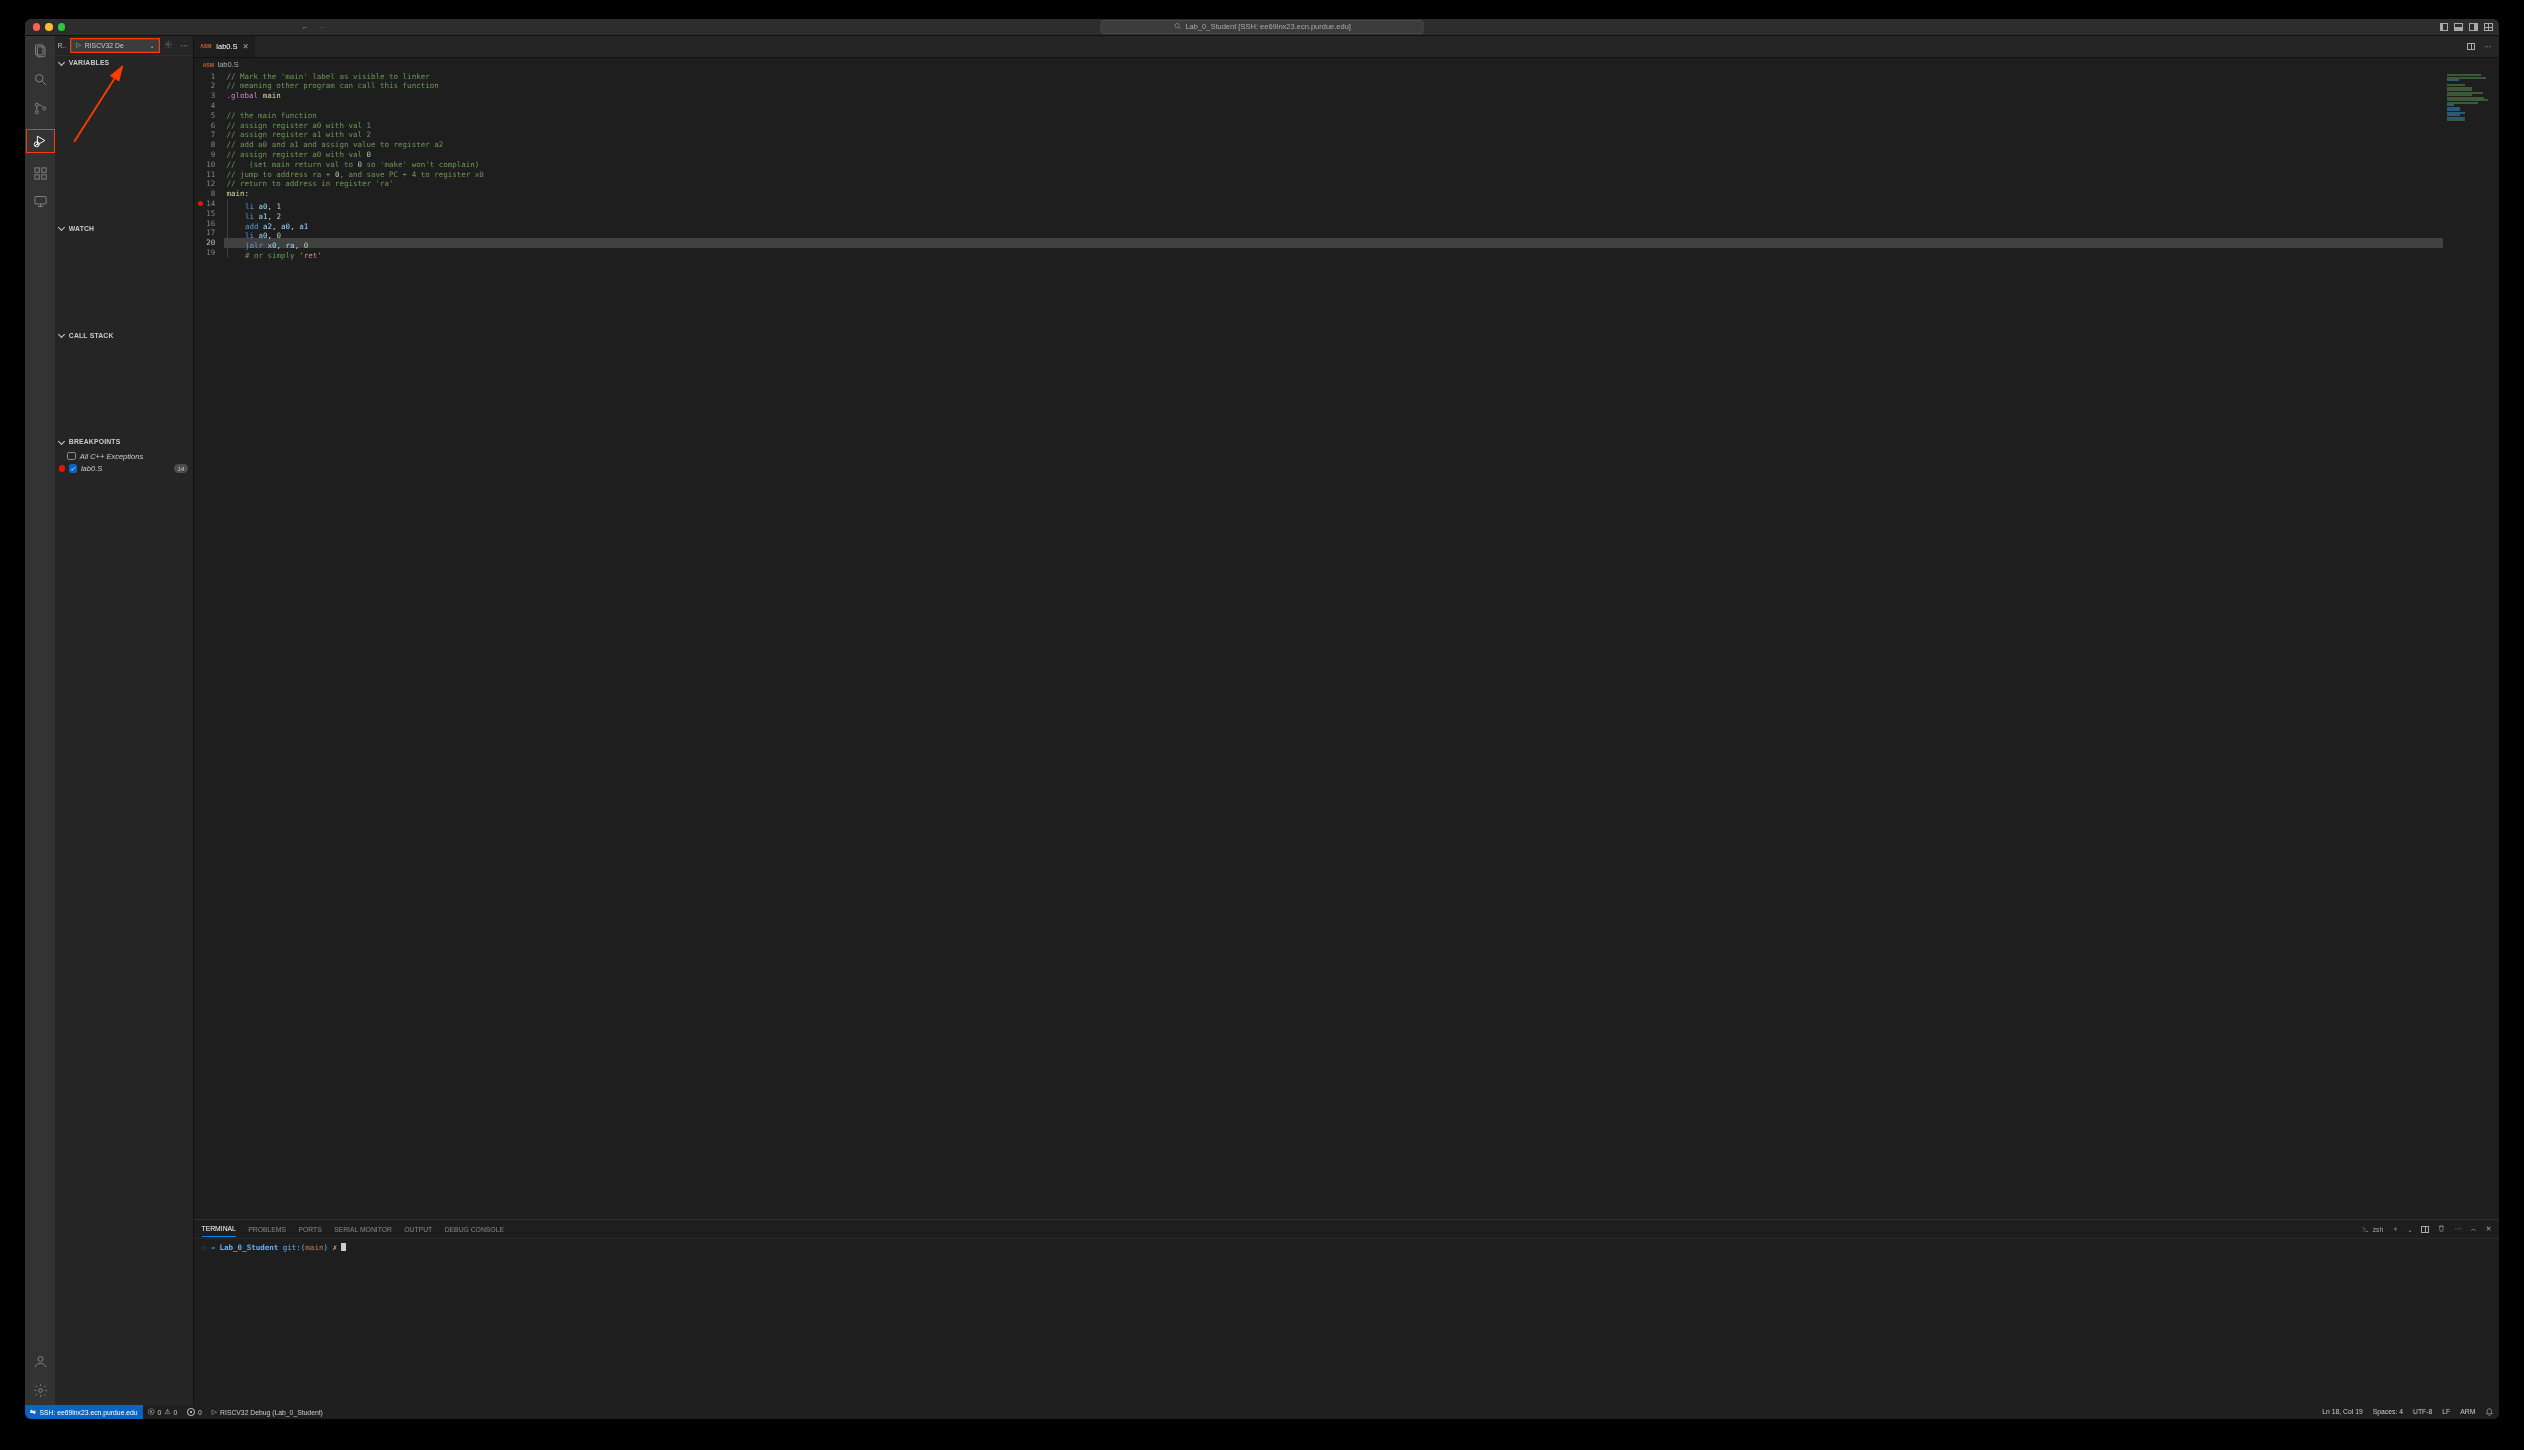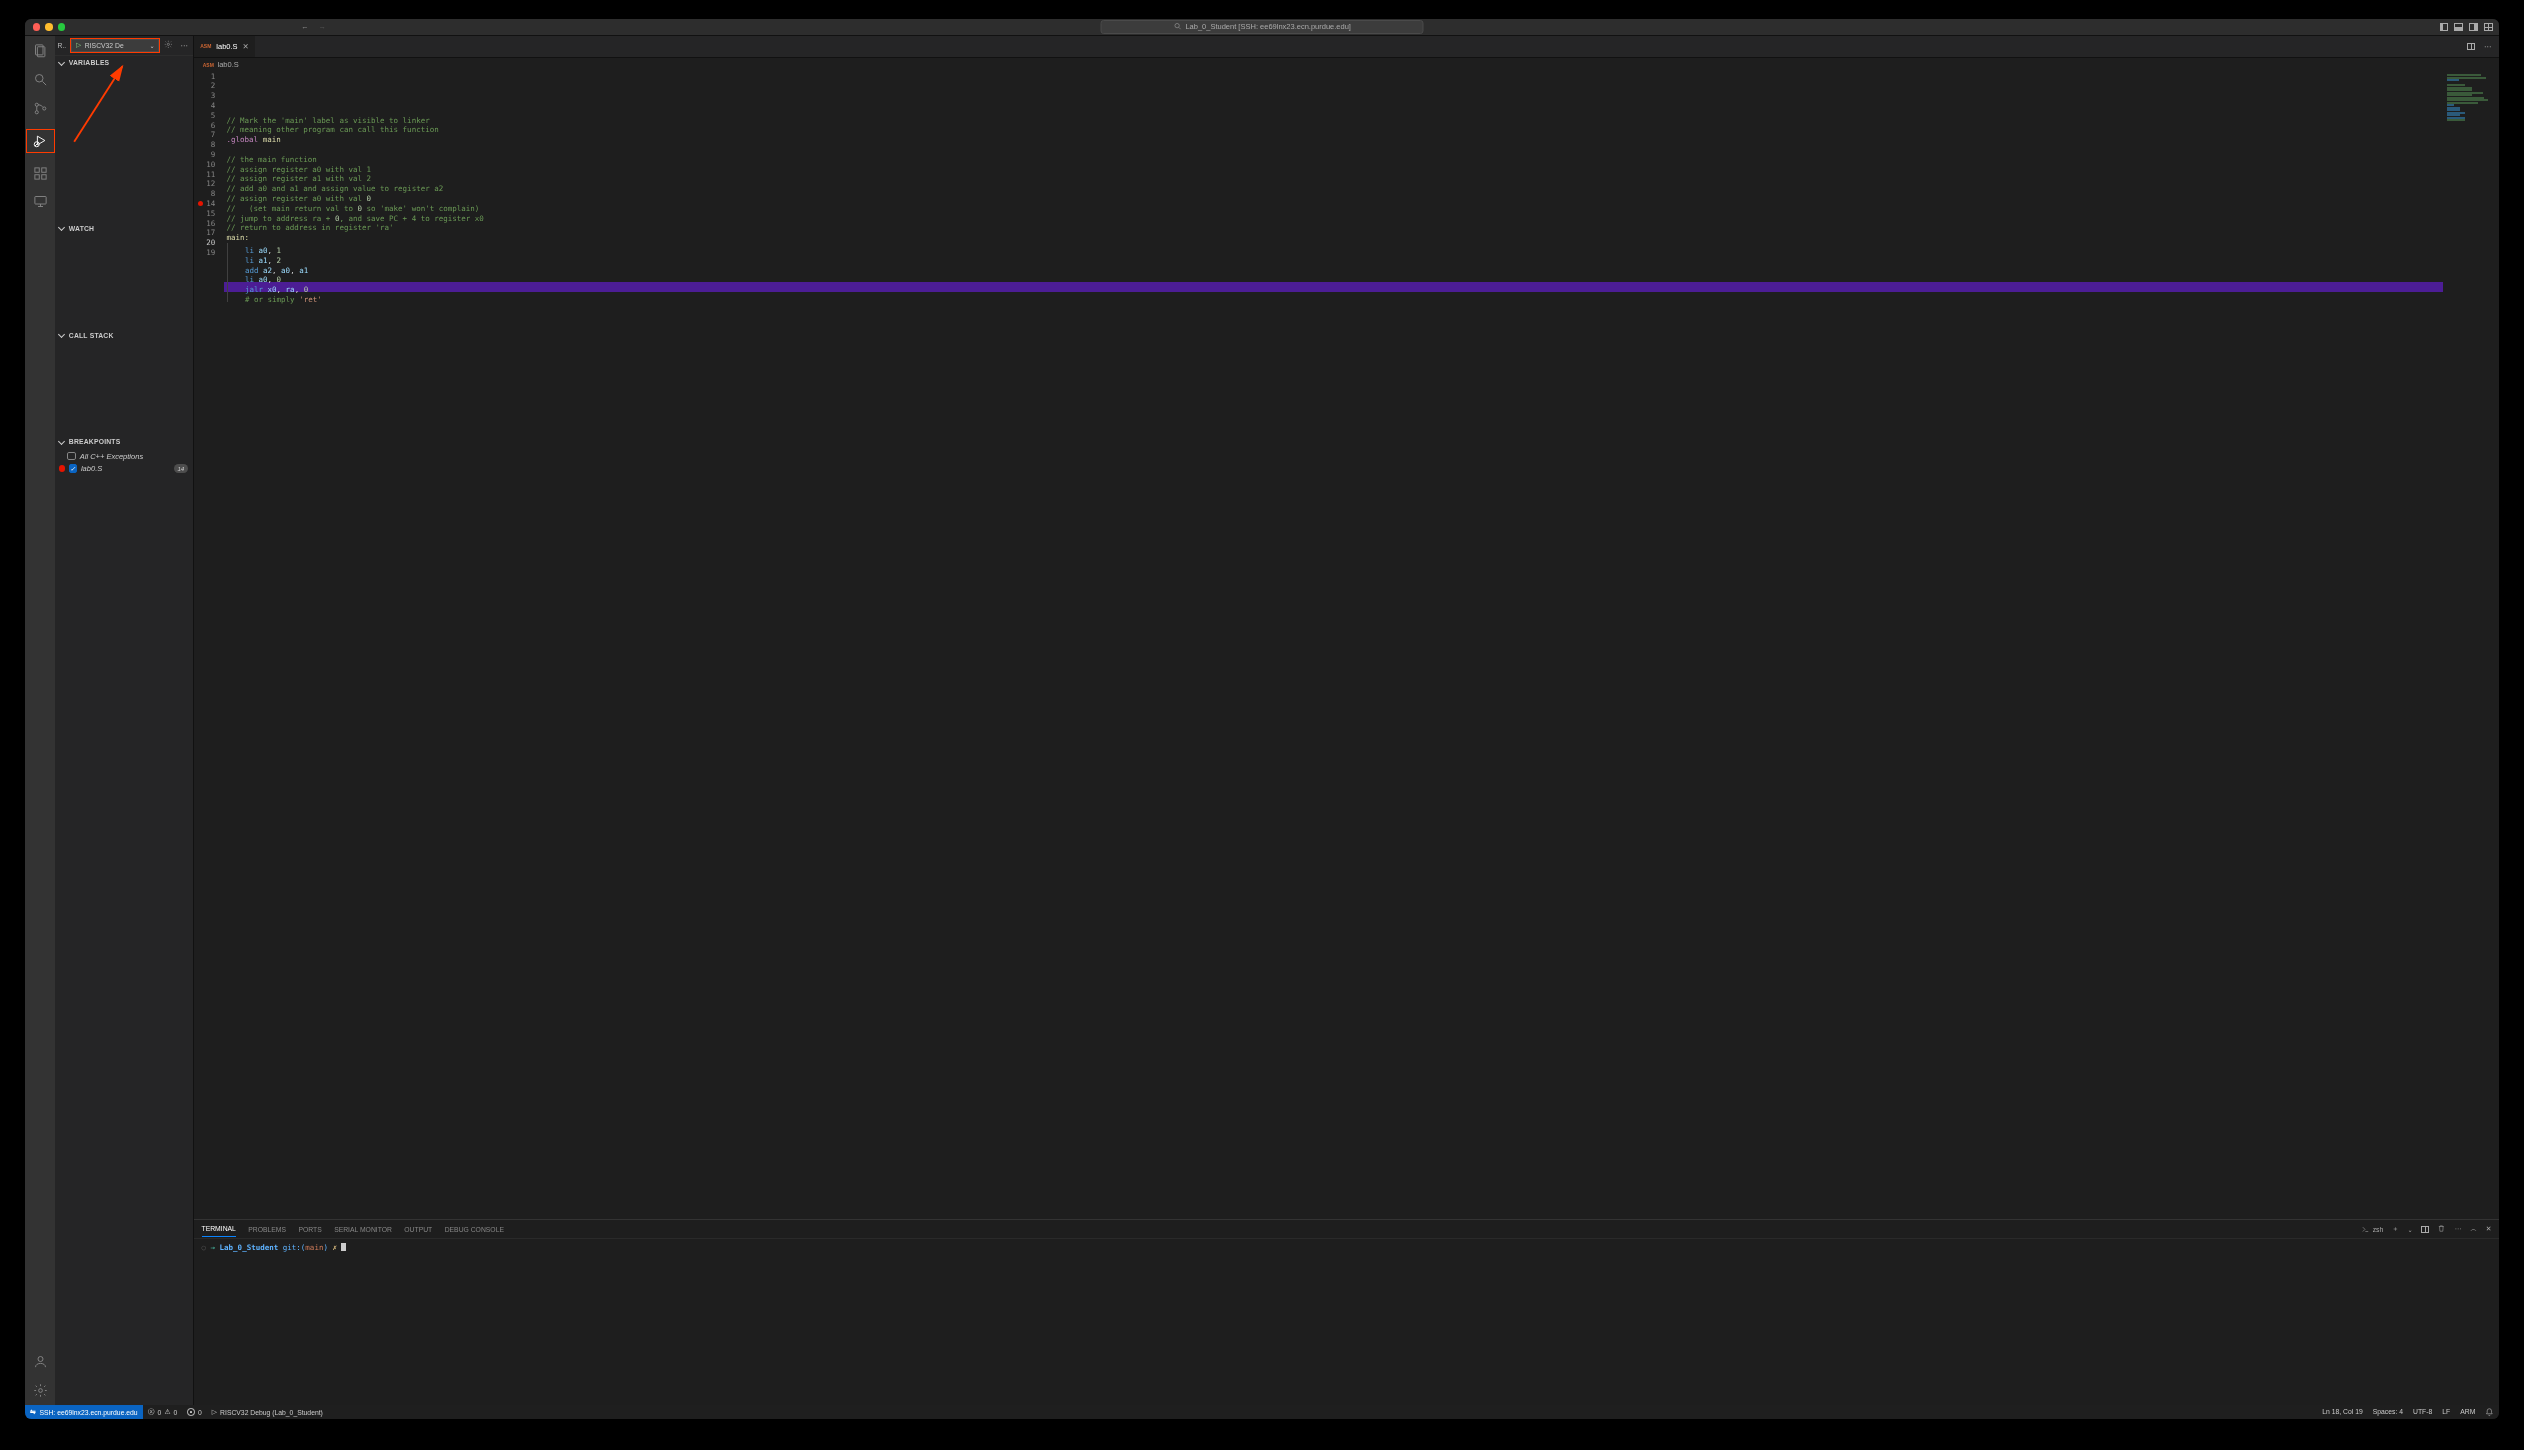--- a/index.html
+++ b/index.html
@@ -60,23 +60,23 @@
   .tab .lang-badge { font-size:5px; font-weight:700; color:#cc6633;}
   .tab .close { color:#aaa; }
   .tabs-right { margin-left:auto; display:flex; align-items:center; gap:8.7px; padding-right:7.5px; color:#aaa;}
   .breadcrumb-bar { height:13.7px; display:flex; align-items:center; padding-left:8.7px; gap:3.7px; color:#aaa; font-size:7.5px;}
   .editor-split { flex:1; display:flex; min-height:0;}
   .editor { flex:1; display:flex; font-family:Menlo,Consolas,monospace; font-size:7.5px; line-height:9.8px; position:relative; overflow:hidden;}
   .gutter { width:30px; text-align:right; color:#858585; padding-right:8.7px; user-select:none; position:relative;}
   .gutter .ln { height:9.8px;}
   .gutter .ln.active { color:#c6c6c6;}
   .bpdot { position:absolute; left:3.7px; width:5.6px; height:5.6px; border-radius:50%; background:#e51400;}
-  .code { flex:1; color:#d4d4d4; white-space:pre; position:relative;margin-top:44px;}
+  .code { flex:1; color:#d4d4d4; white-space:pre; position:relative;}
   .code .row { height:9.8px; padding-left:2.5px;}
-  .code .row.cur { background:#4c1d95;}
+  .code .row.cur { background:#404040;}
   .c-comment { color:#6a9955;}
   .c-dir { color:#c586c0;}
   .c-label { color:#dcdcaa;}
   .c-op { color:#569cd6;}
   .c-reg { color:#9cdcfe;}
   .c-num { color:#b5cea8;}
   .c-punc { color:#d4d4d4;}
   .c-str { color:#ce9178;}
   .indent-guide { border-left:0.6px solid #404040; display:inline-block; height:100%; margin-right:-0.6px;}
   .minimap { width:56px; background:#1e1e1e; position:relative;}

